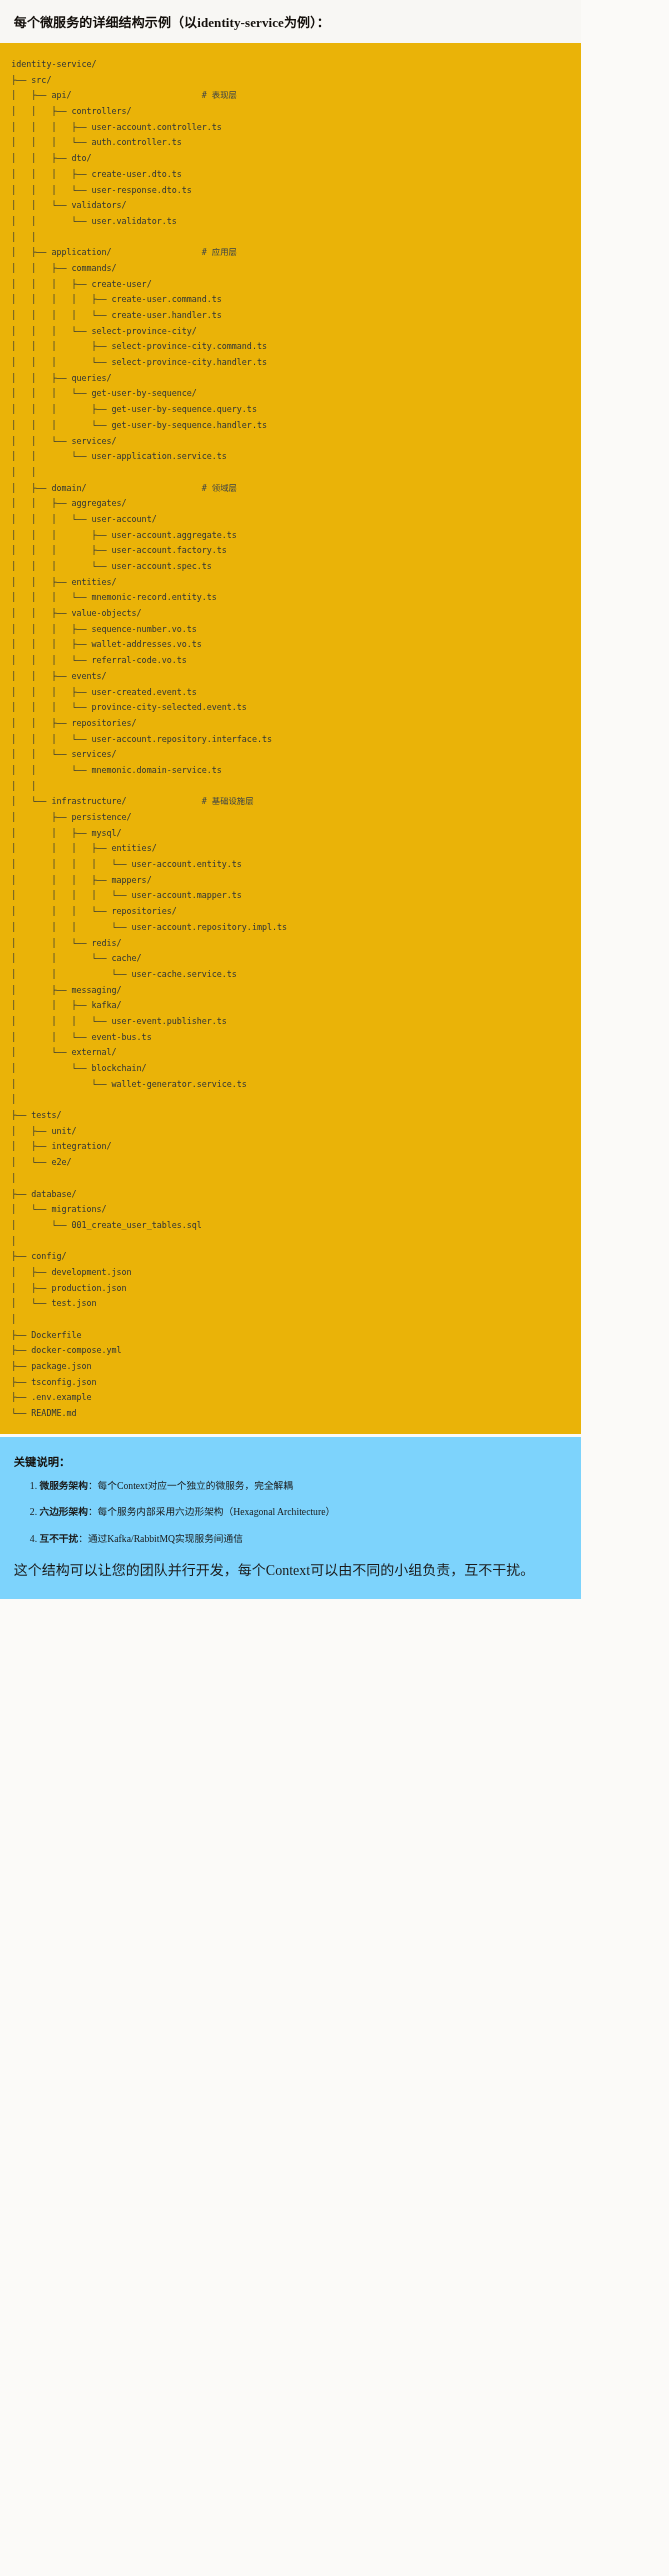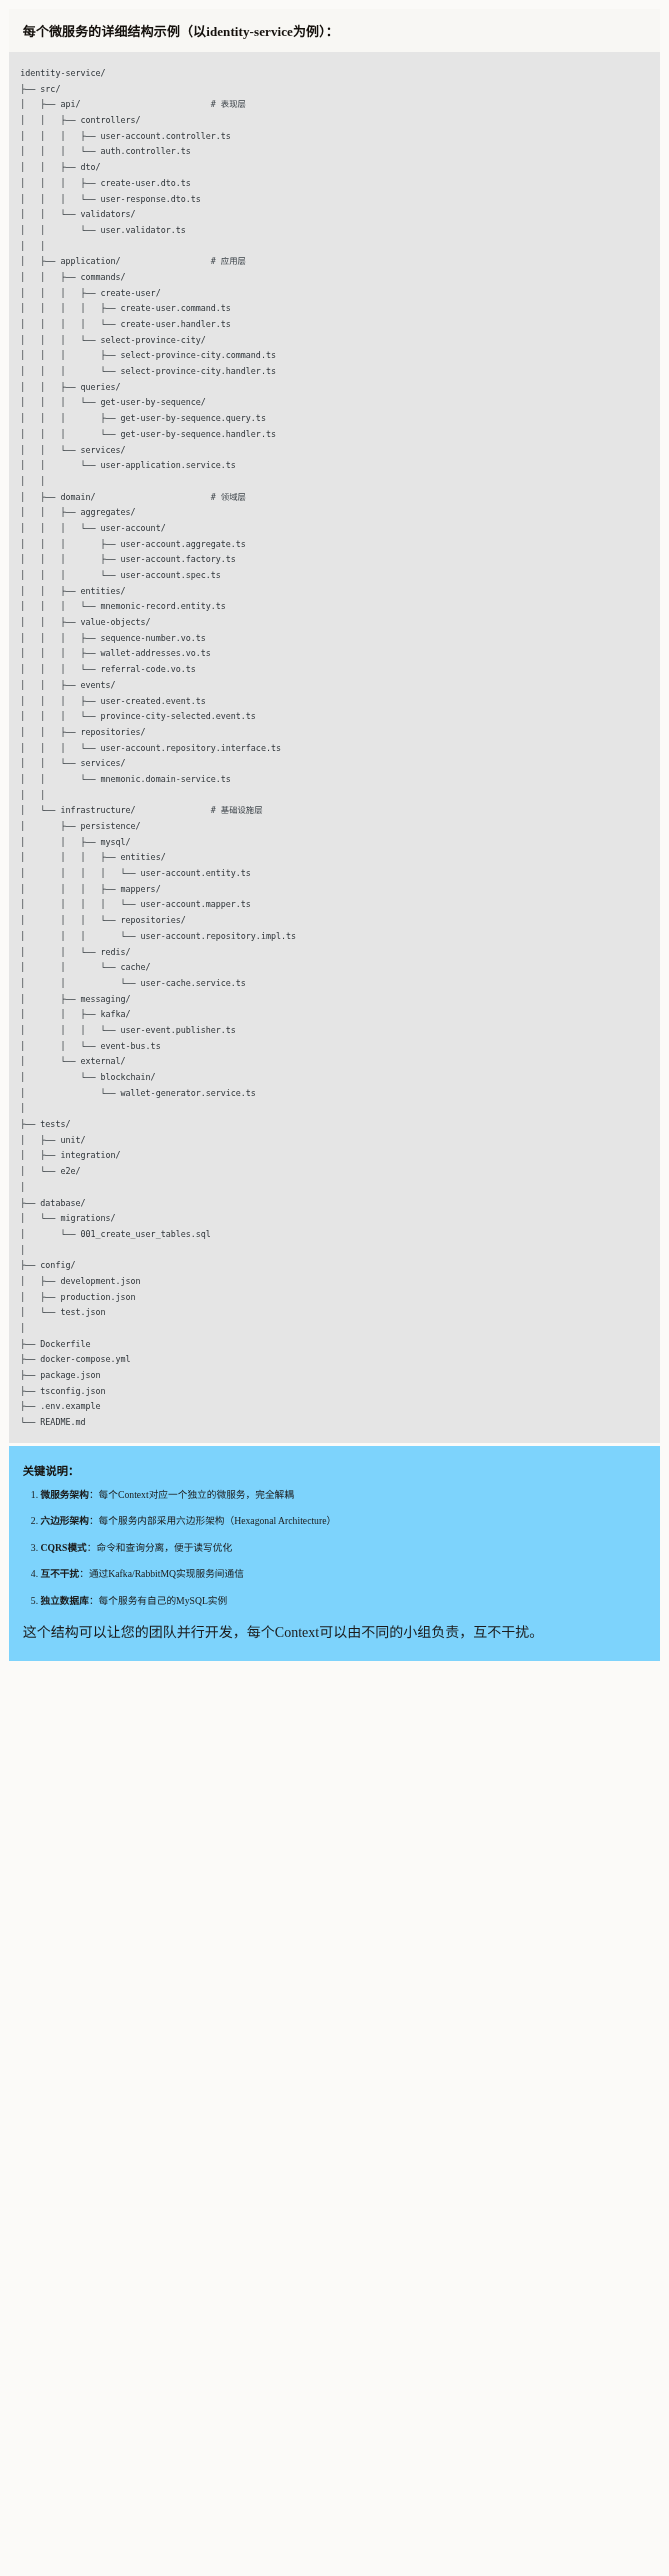--- a/index.html
+++ b/index.html
@@ -8,24 +8,24 @@
     padding: 0;
     background: #fbfaf8;
   }
   body {
     width: 669px;
     font-family: "Liberation Sans", "DejaVu Sans", sans-serif;
     color: #1b1b1b;
     -webkit-font-smoothing: antialiased;
   }
   .page {
-    width: 669px;
+    width: 581px;
     box-sizing: border-box;
     background: #fbfaf8;
-    padding: 9px;
+    padding: 0;
   }
   
   .doc-header {
     padding: 13.8px 13.8px 11.3px 13.8px;
     background: #f8f7f4;
   }
   .doc-title {
     font-size: 13px;
     font-weight: bold;
     letter-spacing: 0.1px;
@@ -33,21 +33,21 @@
     color: #14100c;
     font-family: "Liberation Serif", "DejaVu Serif", serif;
   }
   .hdr-rule {
     height: 0.6px;
     background: #e3e0da;
     margin: 0;
   }
   
   .code-block {
-    background: #e5e5e5;
+    background: #eab308;
     padding: 13.8px 11.3px 12.5px 11.3px;
   }
   .tree {
     font-family: "DejaVu Sans Mono", "Liberation Mono", monospace;
     font-size: 8.4px;
     line-height: 15.7px;
     white-space: pre;
     color: #2d3338;
     letter-spacing: -0.03px;
   }
@@ -72,21 +72,21 @@
   .notes-title {
     font-size: 11.3px;
     font-weight: bold;
     color: #14100c;
     font-family: "Liberation Serif", "DejaVu Serif", serif;
     margin: 3.8px 0 10px 0;
   }
   .note-item {
     font-size: 9.7px;
     line-height: 1.5;
-    margin: 0 0 12px 8px;
+    margin: 0 0 12px 16px;
     font-family: "Liberation Serif", "DejaVu Serif", serif;
     color: #1b1b1b;
   }
   .note-item .num {
     font-weight: normal;
   }
   .note-item .key {
     font-weight: bold;
   }
   .note-item .sep {
@@ -117,21 +117,19 @@
     <div class="tree" id="tree-root"><span class="row">identity-service/</span><span class="row">├── src/</span><span class="row"><span>│   ├── api/                          </span><span class="cmt"># 表现层</span></span><span class="row">│   │   ├── controllers/</span><span class="row">│   │   │   ├── user-account.controller.ts</span><span class="row">│   │   │   └── auth.controller.ts</span><span class="row">│   │   ├── dto/</span><span class="row">│   │   │   ├── create-user.dto.ts</span><span class="row">│   │   │   └── user-response.dto.ts</span><span class="row">│   │   └── validators/</span><span class="row">│   │       └── user.validator.ts</span><span class="row">│   │</span><span class="row"><span>│   ├── application/                  </span><span class="cmt"># 应用层</span></span><span class="row">│   │   ├── commands/</span><span class="row">│   │   │   ├── create-user/</span><span class="row">│   │   │   │   ├── create-user.command.ts</span><span class="row">│   │   │   │   └── create-user.handler.ts</span><span class="row">│   │   │   └── select-province-city/</span><span class="row">│   │   │       ├── select-province-city.command.ts</span><span class="row">│   │   │       └── select-province-city.handler.ts</span><span class="row">│   │   ├── queries/</span><span class="row">│   │   │   └── get-user-by-sequence/</span><span class="row">│   │   │       ├── get-user-by-sequence.query.ts</span><span class="row">│   │   │       └── get-user-by-sequence.handler.ts</span><span class="row">│   │   └── services/</span><span class="row">│   │       └── user-application.service.ts</span><span class="row">│   │</span><span class="row"><span>│   ├── domain/                       </span><span class="cmt"># 领域层</span></span><span class="row">│   │   ├── aggregates/</span><span class="row">│   │   │   └── user-account/</span><span class="row">│   │   │       ├── user-account.aggregate.ts</span><span class="row">│   │   │       ├── user-account.factory.ts</span><span class="row">│   │   │       └── user-account.spec.ts</span><span class="row">│   │   ├── entities/</span><span class="row">│   │   │   └── mnemonic-record.entity.ts</span><span class="row">│   │   ├── value-objects/</span><span class="row">│   │   │   ├── sequence-number.vo.ts</span><span class="row">│   │   │   ├── wallet-addresses.vo.ts</span><span class="row">│   │   │   └── referral-code.vo.ts</span><span class="row">│   │   ├── events/</span><span class="row">│   │   │   ├── user-created.event.ts</span><span class="row">│   │   │   └── province-city-selected.event.ts</span><span class="row">│   │   ├── repositories/</span><span class="row">│   │   │   └── user-account.repository.interface.ts</span><span class="row">│   │   └── services/</span><span class="row">│   │       └── mnemonic.domain-service.ts</span><span class="row">│   │</span><span class="row"><span>│   └── infrastructure/               </span><span class="cmt"># 基础设施层</span></span><span class="row">│       ├── persistence/</span><span class="row">│       │   ├── mysql/</span><span class="row">│       │   │   ├── entities/</span><span class="row">│       │   │   │   └── user-account.entity.ts</span><span class="row">│       │   │   ├── mappers/</span><span class="row">│       │   │   │   └── user-account.mapper.ts</span><span class="row">│       │   │   └── repositories/</span><span class="row">│       │   │       └── user-account.repository.impl.ts</span><span class="row">│       │   └── redis/</span><span class="row">│       │       └── cache/</span><span class="row">│       │           └── user-cache.service.ts</span><span class="row">│       ├── messaging/</span><span class="row">│       │   ├── kafka/</span><span class="row">│       │   │   └── user-event.publisher.ts</span><span class="row">│       │   └── event-bus.ts</span><span class="row">│       └── external/</span><span class="row">│           └── blockchain/</span><span class="row">│               └── wallet-generator.service.ts</span><span class="row">│</span><span class="row">├── tests/</span><span class="row">│   ├── unit/</span><span class="row">│   ├── integration/</span><span class="row">│   └── e2e/</span><span class="row">│</span><span class="row">├── database/</span><span class="row">│   └── migrations/</span><span class="row">│       └── 001_create_user_tables.sql</span><span class="row">│</span><span class="row">├── config/</span><span class="row">│   ├── development.json</span><span class="row">│   ├── production.json</span><span class="row">│   └── test.json</span><span class="row">│</span><span class="row">├── Dockerfile</span><span class="row">├── docker-compose.yml</span><span class="row">├── package.json</span><span class="row">├── tsconfig.json</span><span class="row">├── .env.example</span><span class="row">└── README.md</span></div>
   </div>
 
   <div class="notes-rule"></div>
 
   <div class="notes">
     <div class="notes-title">关键说明：</div>
     <div id="notes-list">
         <div class="note-item"><span class="num">1. </span><span class="key">微服务架构</span><span class="sep">：</span><span class="txt">每个Context对应一个独立的微服务，完全解耦</span></div>
         <div class="note-item"><span class="num">2. </span><span class="key">六边形架构</span><span class="sep">：</span><span class="txt">每个服务内部采用六边形架构（Hexagonal Architecture）</span></div>
-        <div class="note-item"><span class="num">3. </span><span class="key">CQRS模式</span><span class="sep">：</span><span class="txt">命令和查询分离，便于读写优化</span></div>
         <div class="note-item"><span class="num">4. </span><span class="key">互不干扰</span><span class="sep">：</span><span class="txt">通过Kafka/RabbitMQ实现服务间通信</span></div>
-        <div class="note-item"><span class="num">5. </span><span class="key">独立数据库</span><span class="sep">：</span><span class="txt">每个服务有自己的MySQL实例</span></div>
       </div>
     <div class="closing">这个结构可以让您的团队并行开发，每个Context可以由不同的小组负责，互不干扰。</div>
   </div>
 
 </div>
 
 
 </body></html>

